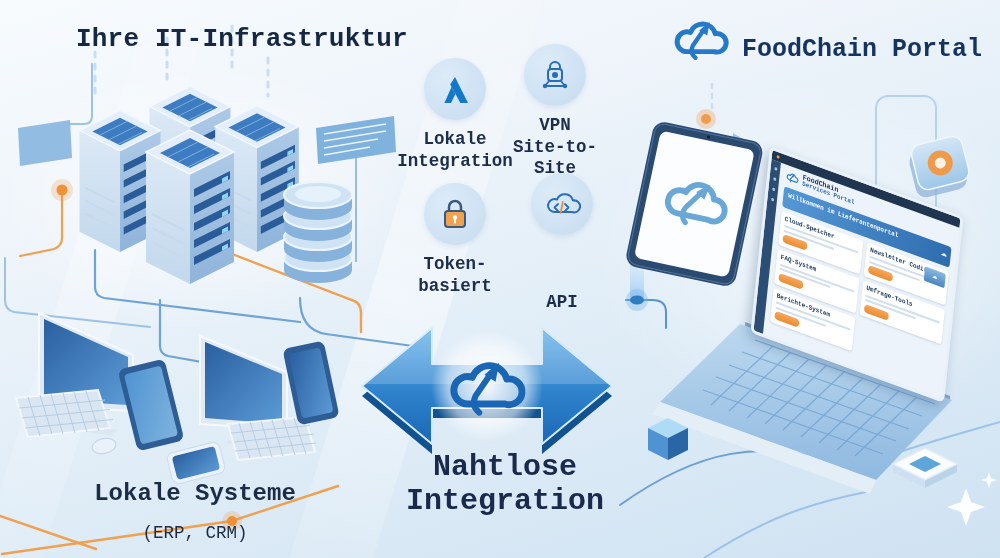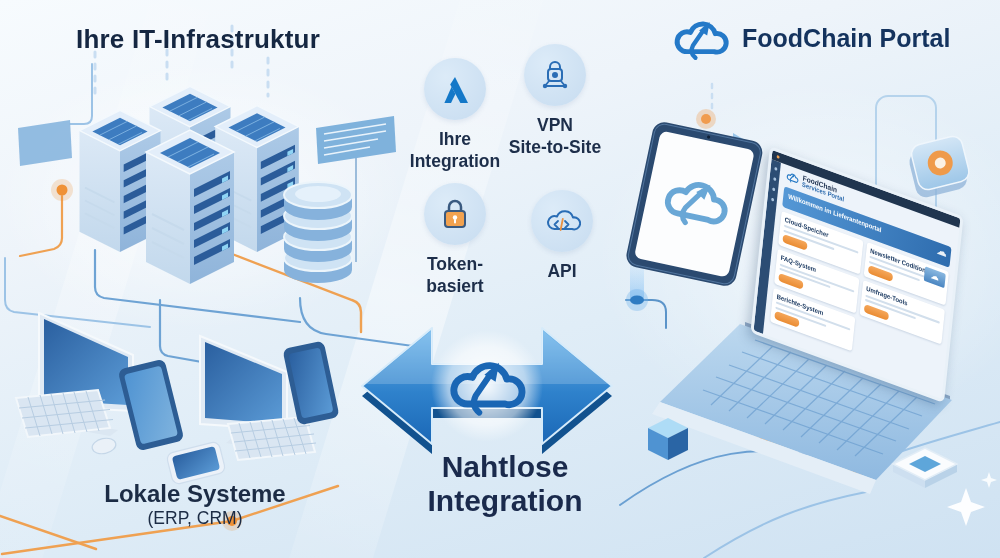--- a/index.html
+++ b/index.html
@@ -1,52 +1,52 @@
 <!DOCTYPE html>
 <html><head>
 <meta charset="utf-8">
 <style>
   html,body{margin:0;padding:0;background:#ffffff;}
   .canvas{
     position:relative;width:1000px;height:558px;overflow:hidden;
-    font-family:Liberation Sans, sans-serif;
+    font-family:Liberation Mono, monospace;
     background:linear-gradient(163deg,#f7fbfe 0%,#eef4fa 30%,#e0edf7 58%,#cfe2f2 100%);
   }
   .streak{position:absolute;pointer-events:none;
     background:linear-gradient(rgba(255,255,255,0),rgba(255,255,255,.45),rgba(255,255,255,0));}
   .s1{left:370px;top:-80px;width:80px;height:760px;transform:rotate(17deg);}
   .s2{left:60px;top:-80px;width:60px;height:760px;transform:rotate(17deg);opacity:.6;}
   svg{display:block;}
   .scene{position:absolute;left:0;top:0;z-index:1;}
 
   .title-left{position:absolute;left:76px;top:24px;z-index:4;
     font-size:26px;font-weight:700;color:#152742;letter-spacing:.2px;}
-  .brand-right{position:absolute;left:670px;top:12px;z-index:4;display:flex;align-items:center;gap:10px;}
+  .brand-right{position:absolute;left:670px;top:12px;z-index:4;display:flex;align-items:flex-end;gap:10px;}
   .brand-right .logo{width:62px;height:52px;}
   .brand-right .txt{font-size:25px;font-weight:700;color:#14335e;}
 
   .feature{position:absolute;z-index:4;display:flex;flex-direction:column;align-items:center;}
   .f1{left:394px;top:58px;width:122px;}
   .f2{left:494px;top:44px;width:122px;}
   .f3{left:394px;top:183px;width:122px;}
-  .f4{left:500px;top:190px;width:124px;}
+  .f4{left:500px;top:173px;width:124px;gap:48px;}
   .fcircle{width:62px;height:62px;border-radius:50%;
     background:radial-gradient(circle at 35% 30%,#dcebf8,#c7dcf0);
     display:flex;align-items:center;justify-content:center;
     box-shadow:0 2px 5px rgba(70,110,160,.12);}
   .flabel{margin-top:9px;text-align:center;font-size:17.5px;line-height:21.5px;
     font-weight:600;color:#1d2e4a;}
 
   .arrow-wrap{position:absolute;left:352px;top:322px;z-index:5;}
 
   .center-caption{position:absolute;left:383px;top:450px;width:244px;z-index:6;
     text-align:center;font-size:30px;line-height:34px;font-weight:600;color:#1a2a4c;}
   .local-caption{position:absolute;left:90px;top:480px;width:210px;z-index:6;text-align:center;color:#1c2c45;}
   .local-caption .l1{font-size:24px;font-weight:600;}
-  .local-caption .l2{font-size:17.5px;margin-top:0;}
+  .local-caption .l2{font-size:17.5px;margin-top:16px;}
 
   
   .laptop-screen{position:absolute;left:770px;top:146px;width:200px;height:176px;z-index:2;
     transform-origin:0 0;transform:rotate(20deg) skewX(14deg);
     border:3px solid #e9f1f8;border-radius:6px;overflow:hidden;
     box-shadow:-3px 5px 12px rgba(30,60,100,.28);
     display:flex;flex-direction:column;background:#edf3fa;}
   .ls-topbar{height:9px;background:#20354f;position:relative;flex:0 0 auto;}
   .ls-cam{position:absolute;left:5px;top:3px;width:3px;height:3px;border-radius:50%;background:#f0a050;}
   .ls-body{display:flex;flex:1;min-height:0;}
@@ -300,21 +300,21 @@
   </div>
 
   <div class="feature f1">
     <div class="fcircle">
       <svg width="34" height="32" viewBox="0 0 34 32">
         <polygon points="17,4 30,30 22.4,30 12.2,11.6" fill="#1478c8"></polygon>
         <polygon points="13.6,13.8 6.4,30 13,30 17.4,21" fill="#1478c8"></polygon>
       </svg>
     </div>
     <div class="flabel">
-      <div>Ihre</div>
+      <div>Lokale</div>
         <div>Integration</div>
     </div>
   </div>
 
   <div class="feature f2">
     <div class="fcircle">
       <svg width="36" height="36" viewBox="0 0 36 36" fill="none" stroke="#2a6db5" stroke-width="2" stroke-linecap="round" stroke-linejoin="round">
         <rect x="11" y="12" width="14" height="12" rx="3"></rect>
         <path d="M13 12 V10 a5 5 0 0 1 10 0 V12"></path>
         <circle cx="18" cy="18" r="2" fill="#2a6db5"></circle>

